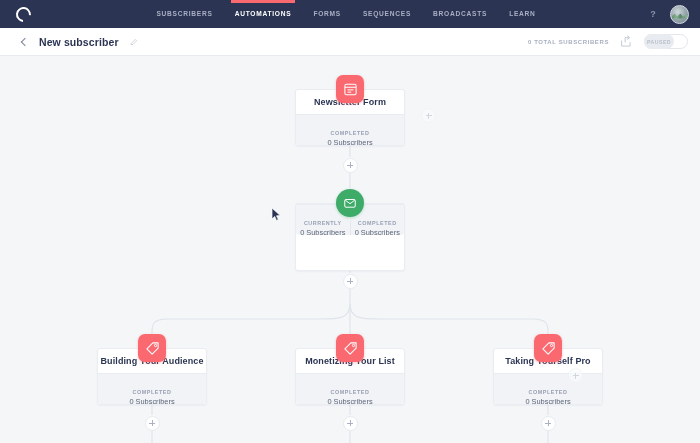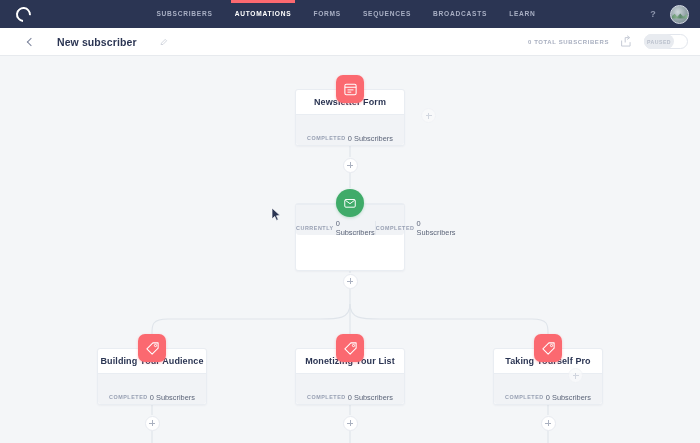--- a/index.html
+++ b/index.html
@@ -77,21 +77,21 @@
   }
 
   
   .subheader {
     position: absolute; top: 28px; left: 0;
     width: 700px; height: 28px;
     background: #ffffff;
     border-bottom: 1px solid #e7eaee;
     display: flex; align-items: center;
   }
-  .crumb-left { display: flex; align-items: center; gap: 23px; padding-left: 28px; }
+  .crumb-left { display: flex; align-items: center; gap: 11px; padding-left: 22px; }
   .back-chevron {
     width: 6px; height: 6px;
     border-left: 1.3px solid #7b839b;
     border-bottom: 1.3px solid #7b839b;
     transform: rotate(45deg);
     cursor: pointer;
   }
   .page-title {
     font-size: 10.5px; font-weight: bold; color: #2b3553;
     letter-spacing: .1px;
@@ -153,21 +153,21 @@
   }
   .node-stats {
     background: #f1f3f6;
     border-top: 1px solid #e9edf2;
     border-radius: 0 0 3px 3px;
     display: flex;
     height: 31px;
   }
   .stat {
     flex: 1;
-    display: flex; flex-direction: row;
+    display: flex; flex-direction: column;
     align-items: center; justify-content: center;
     gap: 2px;
     margin-top: 16px;
   }
   .stat + .stat { border-left: 1px solid #e4e8ee; }
   .stat-label {
     font-size: 5.4px; font-weight: bold; letter-spacing: .55px;
     color: #98a0b3; text-transform: uppercase;
   }
   .stat-value { font-size: 7.4px; color: #5c6579; }

